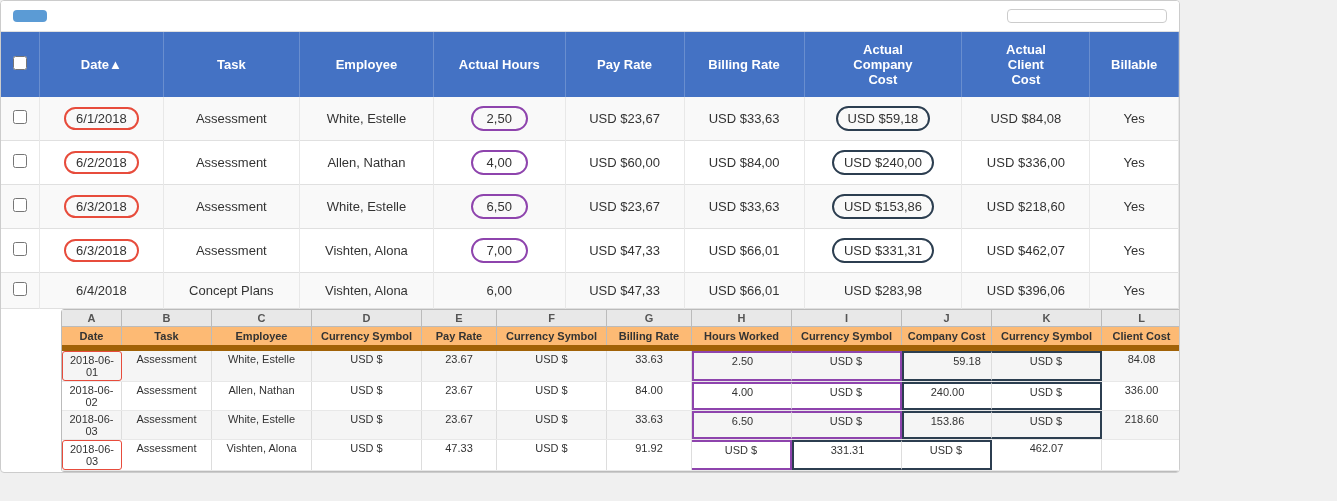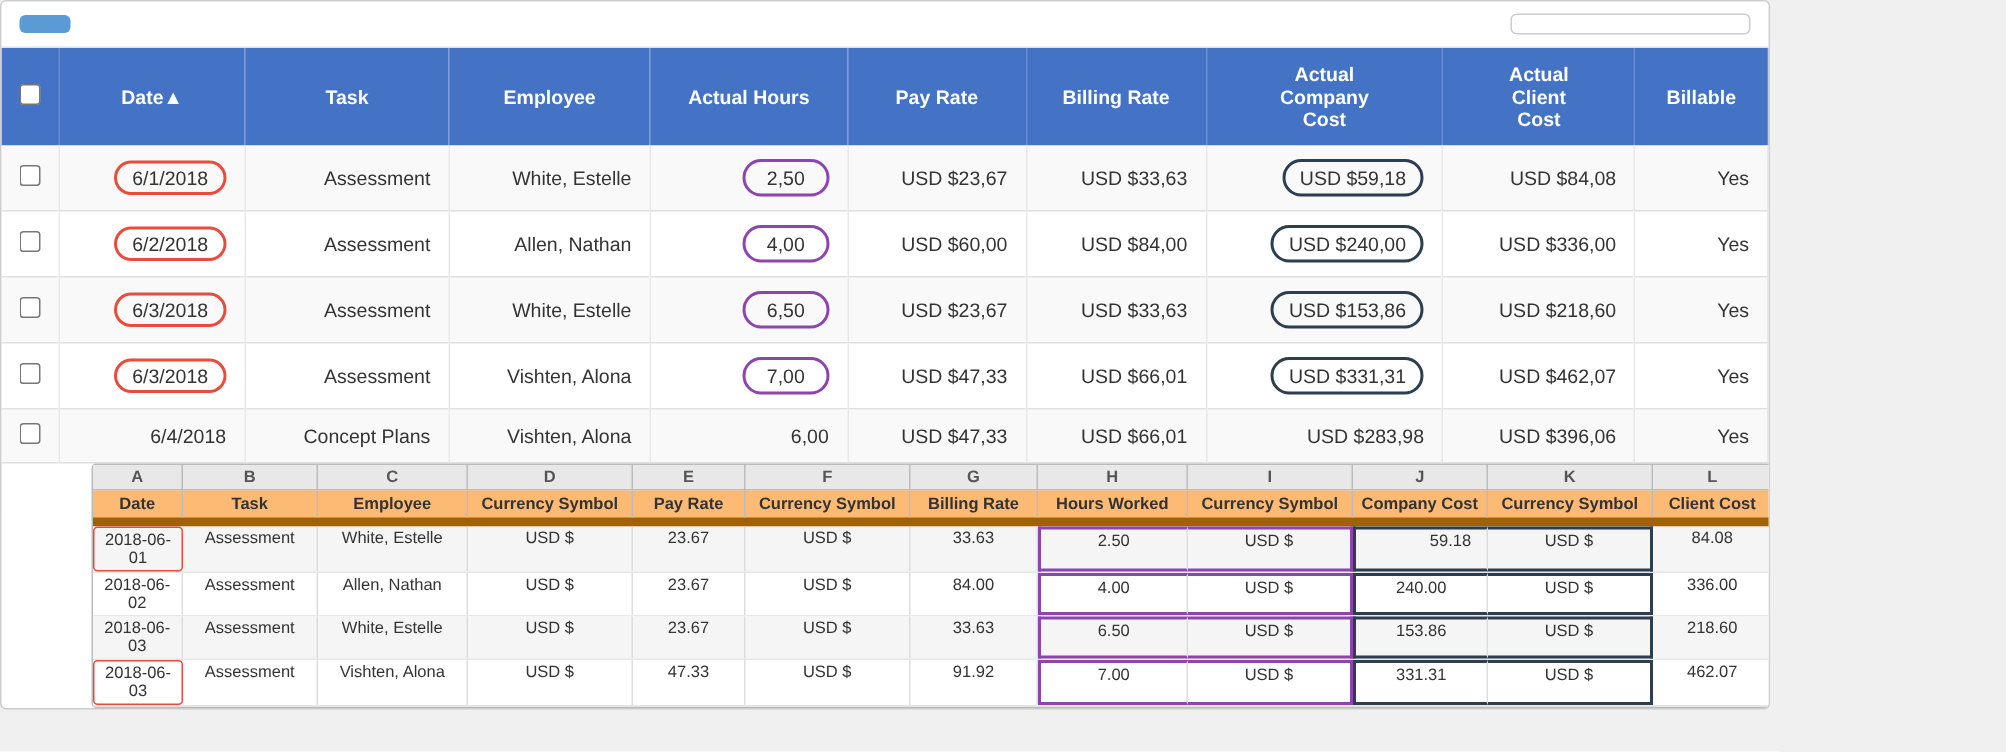--- a/index.html
+++ b/index.html
@@ -93,21 +93,21 @@
     .data-table tbody tr:nth-child(odd) {
       background: #f9f9f9;
     }
 
     .data-table tbody tr:nth-child(even) {
       background: white;
     }
 
     .data-table tbody td {
       padding: 9px 12px;
-      text-align: right;
+      text-align: center;
       color: #333;
       border-right: 1px solid #e8e8e8;
     }
 
     .data-table tbody td:first-child {
       text-align: center;
     }
 
     .checkbox-cell {
       width: 36px;
@@ -381,21 +381,20 @@
           <div class="xlsx-data-cell">218.60</div>
         </div>
         <div class="xlsx-data-row">
           <div class="xlsx-data-cell" style="border: 1.5px solid rgb(231, 76, 60); border-radius: 3px;">2018-06-03</div>
           <div class="xlsx-data-cell">Assessment</div>
           <div class="xlsx-data-cell">Vishten, Alona</div>
           <div class="xlsx-data-cell">USD $</div>
           <div class="xlsx-data-cell">47.33</div>
           <div class="xlsx-data-cell">USD $</div>
           <div class="xlsx-data-cell">91.92</div>
-          <div class="xlsx-data-cell" style="border-left: 2px solid rgb(142, 68, 173); border-top: 2px solid rgb(142, 68, 173); border-bottom: 2px solid rgb(142, 68, 173);">7.00</div>
           <div class="xlsx-data-cell" style="border-right: 2px solid rgb(142, 68, 173); border-top: 2px solid rgb(142, 68, 173); border-bottom: 2px solid rgb(142, 68, 173);">USD $</div>
           <div class="xlsx-data-cell" style="border-left: 2px solid rgb(44, 62, 80); border-top: 2px solid rgb(44, 62, 80); border-bottom: 2px solid rgb(44, 62, 80);">331.31</div>
           <div class="xlsx-data-cell" style="border-right: 2px solid rgb(44, 62, 80); border-top: 2px solid rgb(44, 62, 80); border-bottom: 2px solid rgb(44, 62, 80);">USD $</div>
           <div class="xlsx-data-cell">462.07</div>
         </div>
       </div>
 
   </div>
 </div>
 

